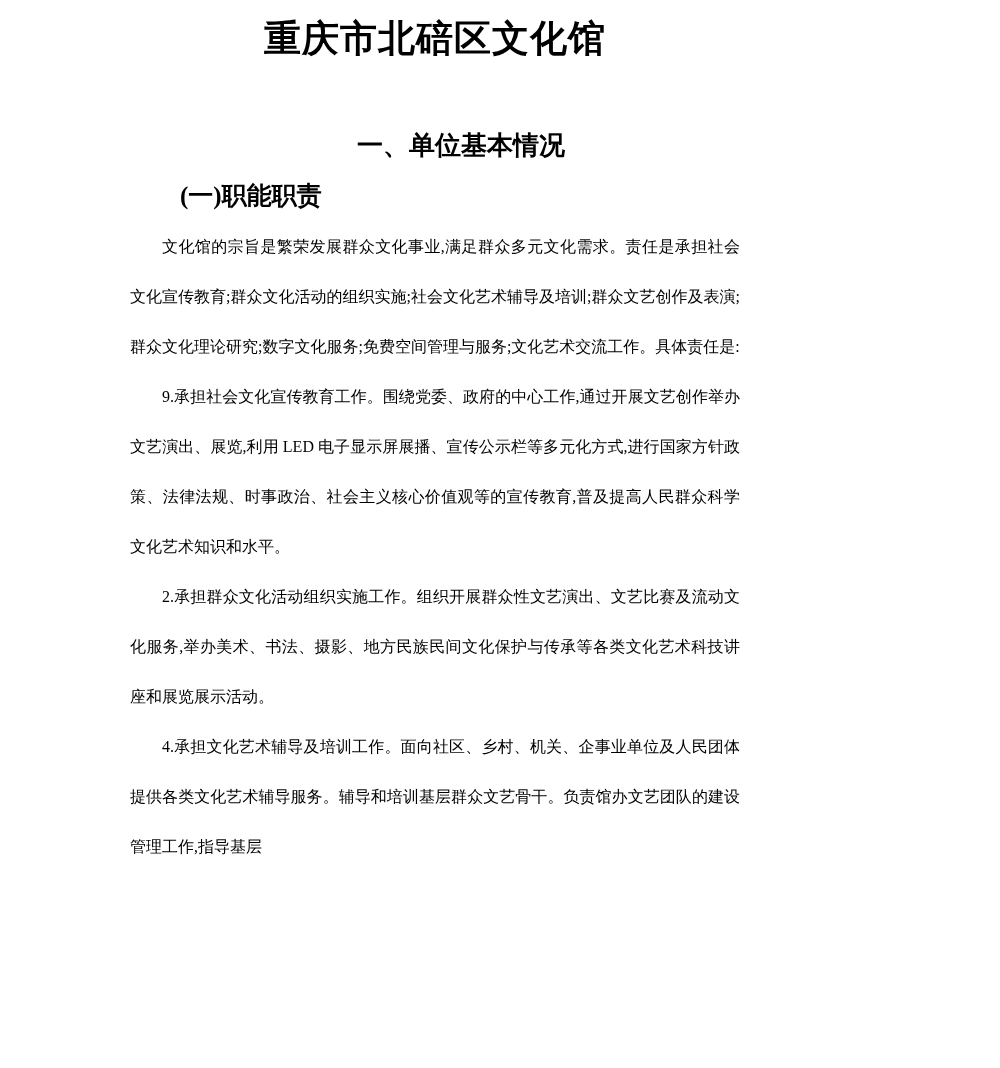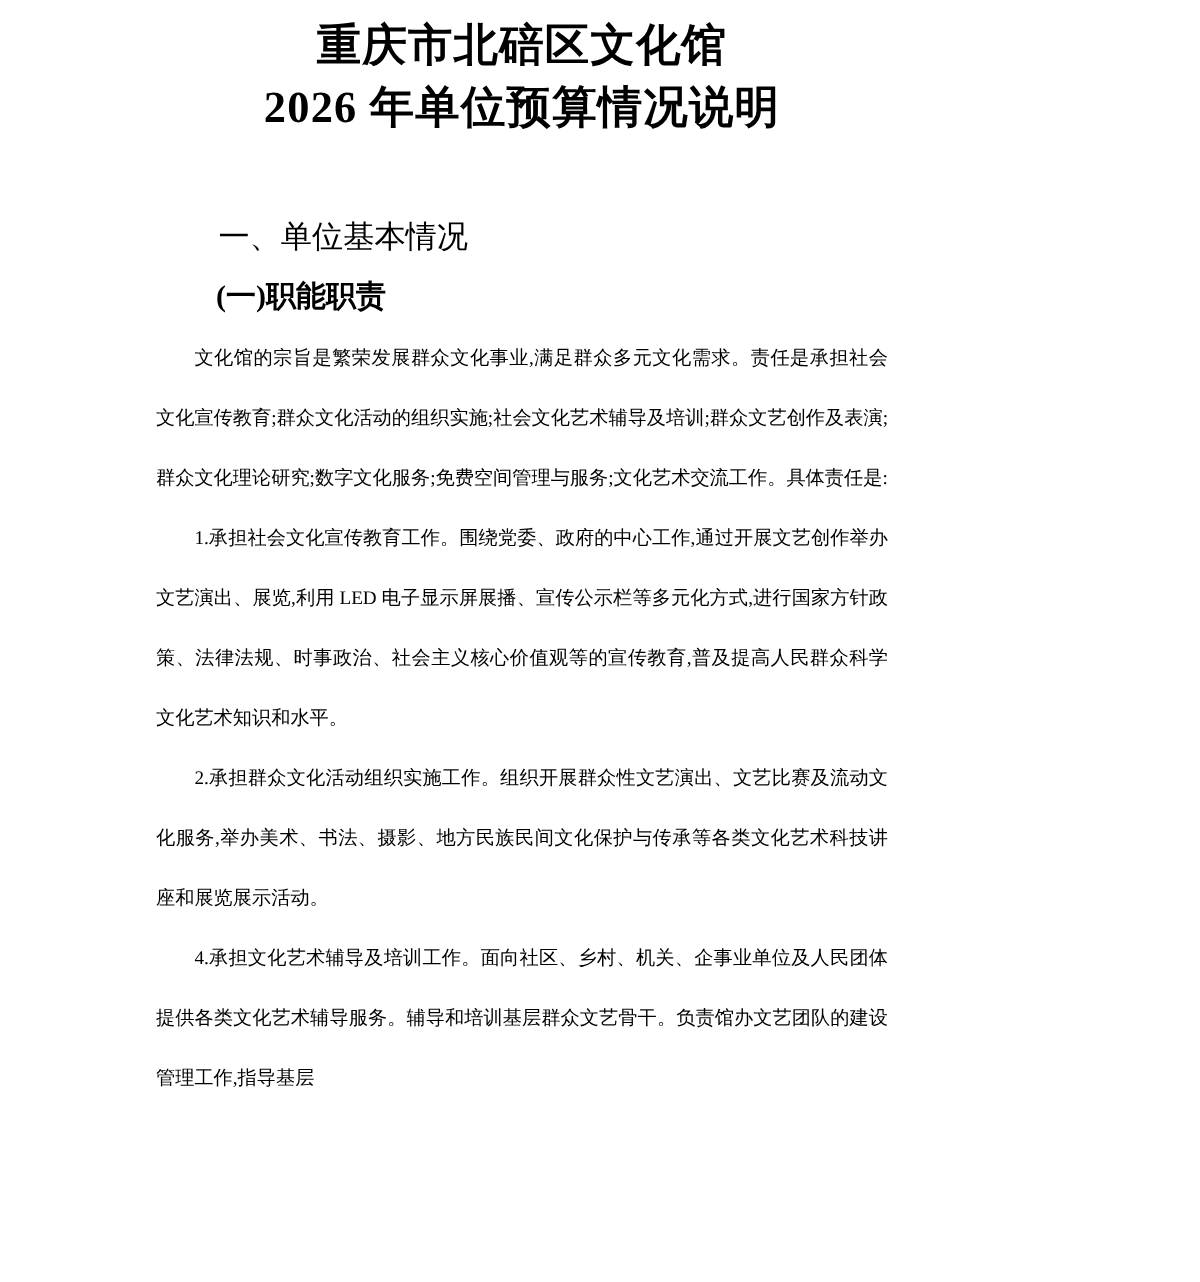--- a/index.html
+++ b/index.html
@@ -29,24 +29,25 @@
     line-height: 52px;
     letter-spacing: 1px;
   }
   .title-line {
     display: block;
     white-space: nowrap;
   }
   .section-heading {
     margin: 55px 0 0 0;
     font-family: "Liberation Sans", sans-serif;
-    font-weight: normal;
+    font-weight: bold;
     font-size: 26px;
     line-height: 50px;
     text-indent: 2em;
+    text-align: center;
   }
   .subsection-heading {
     margin: 0;
     font-family: "Liberation Serif", serif;
     font-weight: bold;
     font-size: 25px;
     line-height: 52px;
     text-indent: 2em;
   }
   .body-paragraph {
@@ -59,27 +60,26 @@
     text-justify: inter-character;
     word-break: break-all;
   }
 </style>
 </head>
 <body>
 
 <div class="page">
   <h1 class="doc-title">
     <span class="title-line">重庆市北碚区文化馆</span>
-    <span class="title-line">2026 年单位预算情况说明</span>
   </h1>
 
   <h2 class="section-heading">一、单位基本情况</h2>
 
   <h3 class="subsection-heading">(一)职能职责</h3>
 
   <p class="body-paragraph">文化馆的宗旨是繁荣发展群众文化事业,满足群众多元文化需求。责任是承担社会文化宣传教育;群众文化活动的组织实施;社会文化艺术辅导及培训;群众文艺创作及表演;群众文化理论研究;数字文化服务;免费空间管理与服务;文化艺术交流工作。具体责任是:</p>
 
-  <p class="body-paragraph">1.承担社会文化宣传教育工作。围绕党委、政府的中心工作,通过开展文艺创作举办文艺演出、展览,利用 LED 电子显示屏展播、宣传公示栏等多元化方式,进行国家方针政策、法律法规、时事政治、社会主义核心价值观等的宣传教育,普及提高人民群众科学文化艺术知识和水平。</p>
+  <p class="body-paragraph">9.承担社会文化宣传教育工作。围绕党委、政府的中心工作,通过开展文艺创作举办文艺演出、展览,利用 LED 电子显示屏展播、宣传公示栏等多元化方式,进行国家方针政策、法律法规、时事政治、社会主义核心价值观等的宣传教育,普及提高人民群众科学文化艺术知识和水平。</p>
 
   <p class="body-paragraph">2.承担群众文化活动组织实施工作。组织开展群众性文艺演出、文艺比赛及流动文化服务,举办美术、书法、摄影、地方民族民间文化保护与传承等各类文化艺术科技讲座和展览展示活动。</p>
 
   <p class="body-paragraph">4.承担文化艺术辅导及培训工作。面向社区、乡村、机关、企事业单位及人民团体提供各类文化艺术辅导服务。辅导和培训基层群众文艺骨干。负责馆办文艺团队的建设管理工作,指导基层</p>
 </div>
 
 </body></html>

